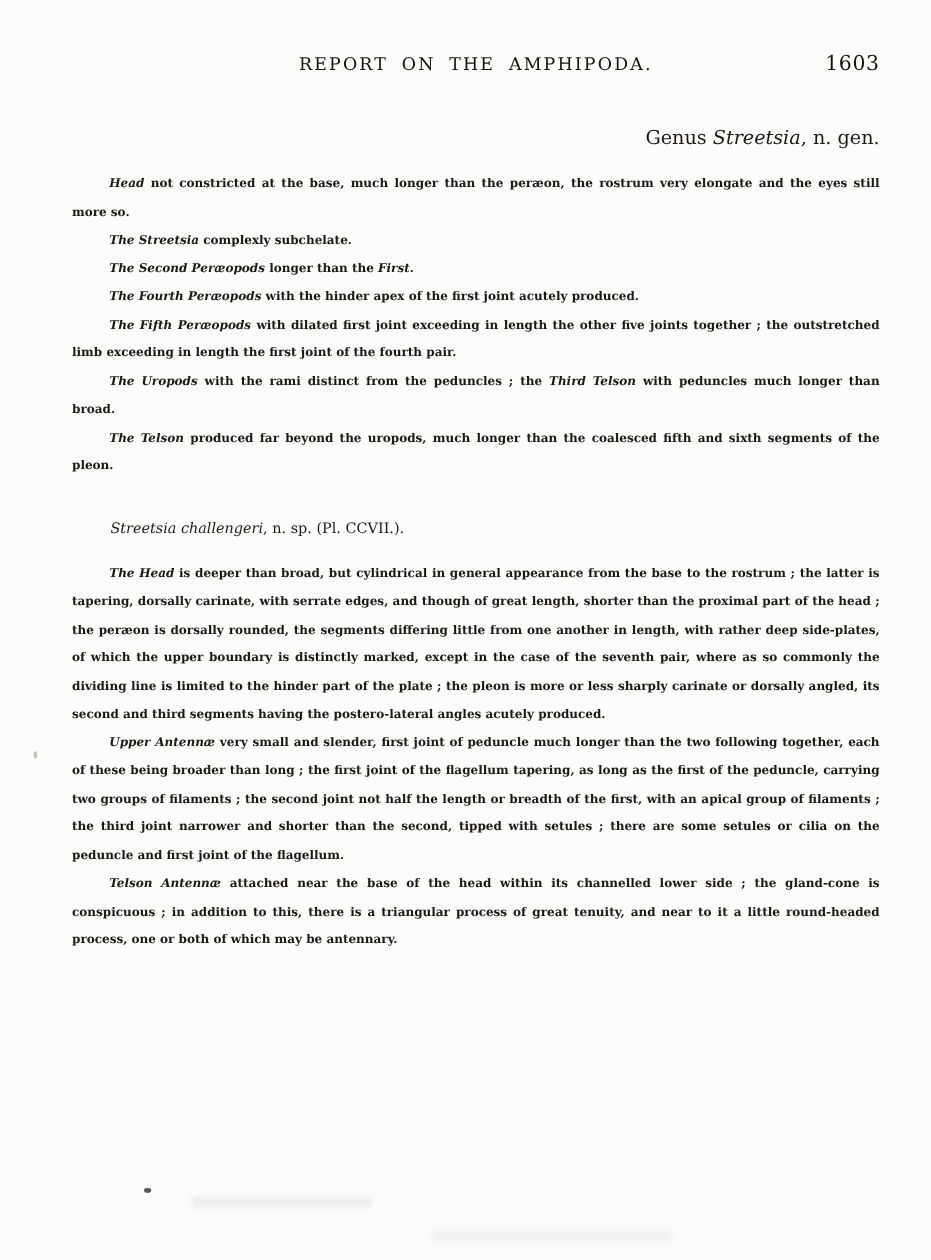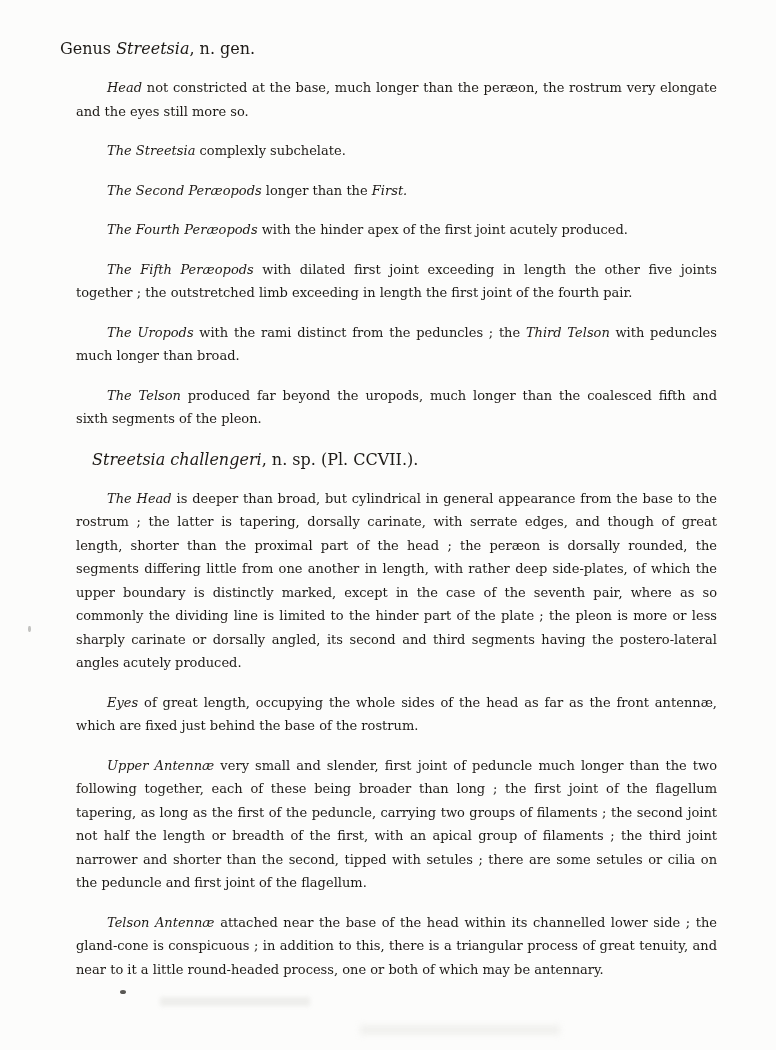--- a/index.html
+++ b/index.html
@@ -34,38 +34,39 @@
   .page-number {
     position: absolute;
     right: 0;
     top: -3px;
     font-size: 17px;
     letter-spacing: 0.5px;
     color: #17140f;
   }
   .genus-heading {
     margin-top: 38px;
-    text-align: left;
+    text-align: right;
     font-size: 16px;
     line-height: 22px;
   }
   .paragraphs {
     margin-top: 16px;
   }
   .paragraphs p {
-    margin: 16px;
-    font-size: 13px;
+    margin: 0;
+    font-size: 10px;
     line-height: 23.5px;
     text-align: justify;
     text-indent: 31px;
+    font-weight: bold;
   }
   .species-heading {
-    margin-top: 18px;
+    margin-top: 28px;
     margin-bottom: 9px;
-    font-size: 16px;
+    font-size: 12px;
     line-height: 22px;
     text-indent: 32px;
   }
   i { font-style: italic; }
   
   .speck-1 {
     position: absolute;
     left: 120px; top: 990px;
     width: 6px; height: 4px;
     background: #3c3a36;
@@ -95,38 +96,41 @@
     background: #e3e3df;
     opacity: .45;
     filter: blur(3px);
   }
 </style>
 </head>
 <body>
 
 <div class="page">
 
+  <div class="running-header">
+    <span class="running-title">REPORT ON THE AMPHIPODA.</span>
+    <span class="page-number">1603</span>
+  </div>
 
   <div class="genus-heading">Genus <i>Streetsia</i>, n. gen.</div>
 
   <div class="paragraphs">
     <p><i>Head</i> not constricted at the base, much longer than the peræon, the rostrum very elongate and the eyes still more so.</p>
     <p><i>The Streetsia</i> complexly subchelate.</p>
     <p><i>The Second Peræopods</i> longer than the <i>First.</i></p>
     <p><i>The Fourth Peræopods</i> with the hinder apex of the first joint acutely produced.</p>
     <p><i>The Fifth Peræopods</i> with dilated first joint exceeding in length the other five joints together ; the outstretched limb exceeding in length the first joint of the fourth pair.</p>
     <p><i>The Uropods</i> with the rami distinct from the peduncles ; the <i>Third Telson</i> with peduncles much longer than broad.</p>
     <p><i>The Telson</i> produced far beyond the uropods, much longer than the coalesced fifth and sixth segments of the pleon.</p>
   </div>
 
   <div class="species-heading"><i>Streetsia challengeri</i>, n. sp. (Pl. CCVII.).</div>
 
   <div class="paragraphs">
     <p><i>The Head</i> is deeper than broad, but cylindrical in general appearance from the base to the rostrum ; the latter is tapering, dorsally carinate, with serrate edges, and though of great length, shorter than the proximal part of the head ; the peræon is dorsally rounded, the segments differing little from one another in length, with rather deep side-plates, of which the upper boundary is distinctly marked, except in the case of the seventh pair, where as so commonly the dividing line is limited to the hinder part of the plate ; the pleon is more or less sharply carinate or dorsally angled, its second and third segments having the postero-lateral angles acutely produced.</p>
-    <p><i>Eyes</i> of great length, occupying the whole sides of the head as far as the front antennæ, which are fixed just behind the base of the rostrum.</p>
     <p><i>Upper Antennæ</i> very small and slender, first joint of peduncle much longer than the two following together, each of these being broader than long ; the first joint of the flagellum tapering, as long as the first of the peduncle, carrying two groups of filaments ; the second joint not half the length or breadth of the first, with an apical group of filaments ; the third joint narrower and shorter than the second, tipped with setules ; there are some setules or cilia on the peduncle and first joint of the flagellum.</p>
     <p><i>Telson Antennæ</i> attached near the base of the head within its channelled lower side ; the gland-cone is conspicuous ; in addition to this, there is a triangular process of great tenuity, and near to it a little round-headed process, one or both of which may be antennary.</p>
   </div>
 
   <div class="speck-1"></div>
   <div class="speck-2"></div>
   <div class="smudge-1"></div>
   <div class="smudge-2"></div>
 
 </div>

